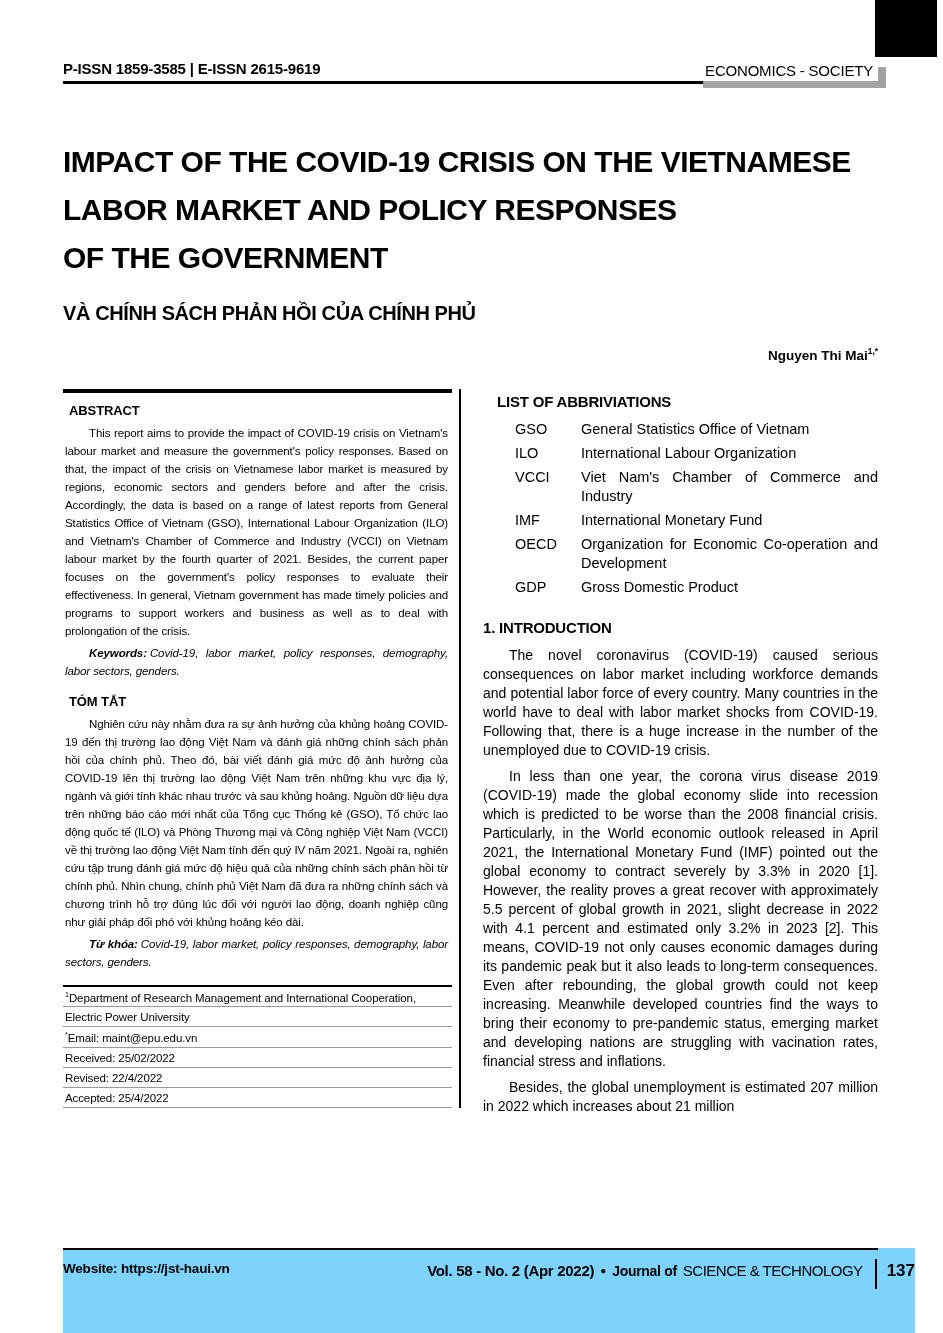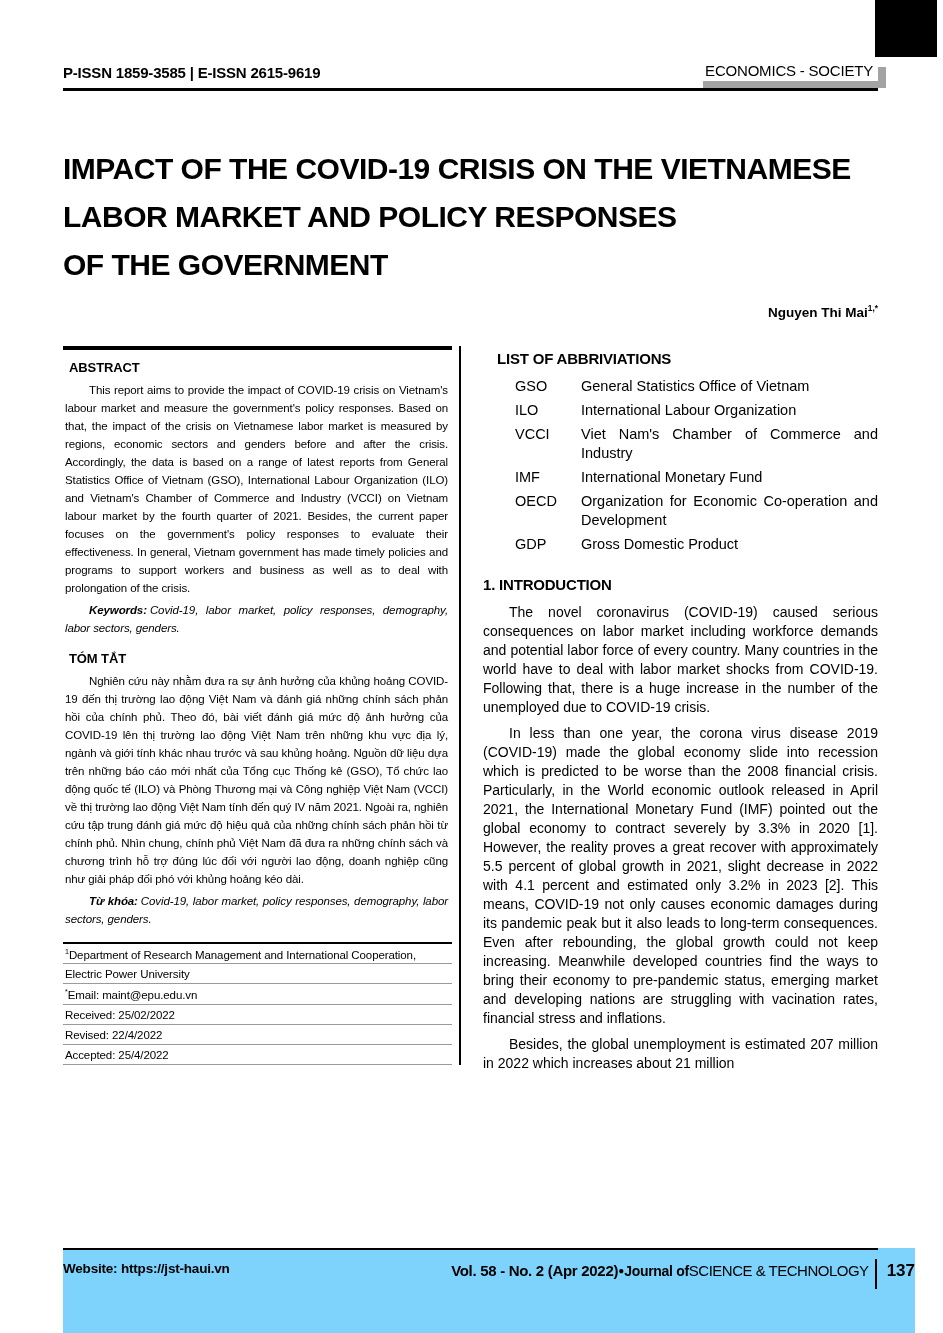--- a/index.html
+++ b/index.html
@@ -13,22 +13,22 @@
     overflow: hidden;
   }
   sup { font-size: 0.62em; vertical-align: super; }
 
   
   .corner-block { position: absolute; top: 0; right: 6px; width: 62px; height: 57px; background: #000; }
 
   .page { position: absolute; left: 63px; top: 0; width: 815px; }
 
   
-  .header-row { display: flex; justify-content: space-between; align-items: flex-end;
-    padding-top: 60px; padding-bottom: 7px; border-bottom: 3px solid #000; }
+  .header-row { display: flex; justify-content: space-between; 
+    padding-top: 60px; border-bottom: 3px solid #000; }
   .issn { font-size: 15px; font-weight: bold; letter-spacing: -0.2px; }
   .section-tag { position: relative; }
   .tag-shadow { position: absolute; left: 8px; top: 7px; width: 100%; height: 100%; background: #a3a3a3; }
   .tag-text { position: relative; display: inline-block; background: #fff; font-weight: normal;
     font-size: 15px; padding: 2px 5px 2px 10px; letter-spacing: -0.2px; }
 
   
   .title-en { margin-top: 54px; font-weight: bold; font-size: 30px; line-height: 48px; letter-spacing: -0.5px; }
   .title-en div { white-space: nowrap; }
   .title-vi { margin-top: 12px; font-weight: bold; font-size: 20px; line-height: 38px; letter-spacing: -0.4px; }
@@ -61,21 +61,21 @@
 
   
   .intro-heading { font-size: 15px; font-weight: bold; margin: 22px 0 10px; letter-spacing: -0.2px; }
   .body-par { font-size: 14px; line-height: 19px; text-align: justify; text-indent: 26px; margin-bottom: 7px; }
 
   
   .footer { position: absolute; left: 63px; top: 1248px; width: 852px; background: #7dd3fc; height: 85px; }
   .footer-rule { width: 815px; border-top: 2.5px solid #000; }
   .footer-content { display: flex; justify-content: space-between; align-items: flex-start; padding-top: 8px; }
   .footer-left { font-size: 13.5px; font-weight: bold; padding-top: 3px; letter-spacing: -0.2px; }
-  .footer-right { display: flex; align-items: baseline; gap: 0; padding-top: 1px; }
+  .footer-right { display: flex; align-items: baseline; gap: 6px; padding-top: 1px; }
   .vol { font-weight: bold; font-size: 15px; letter-spacing: -0.3px; }
   .bullet { font-size: 10px; position: relative; top: -2px; }
   .jprefix { font-weight: bold; font-size: 14px; letter-spacing: -0.3px; }
   .jname { font-size: 15px; letter-spacing: -0.5px; }
   .pageno { font-weight: bold; font-size: 17px; border-left: 2.5px solid #000;
     padding: 2px 0 8px 10px; margin-left: 6px; }
 </style>
 </head>
 <body>
 
@@ -91,20 +91,21 @@
     </div>
   </div>
 
   <h1 class="title-en">
     <div>IMPACT OF THE COVID-19 CRISIS ON THE VIETNAMESE</div>
     <div>LABOR MARKET AND POLICY RESPONSES</div>
     <div>OF THE GOVERNMENT</div>
   </h1>
 
   <h2 class="title-vi">
+    <div>VÀ CHÍNH SÁCH PHẢN HỒI CỦA CHÍNH PHỦ</div>
   </h2>
 
   <div class="author-line">
     <span>Nguyen Thi Mai</span><sup>1,*</sup>
   </div>
 
   <div class="columns">
 
     <div class="left-col">
       <div class="abstract-box">

